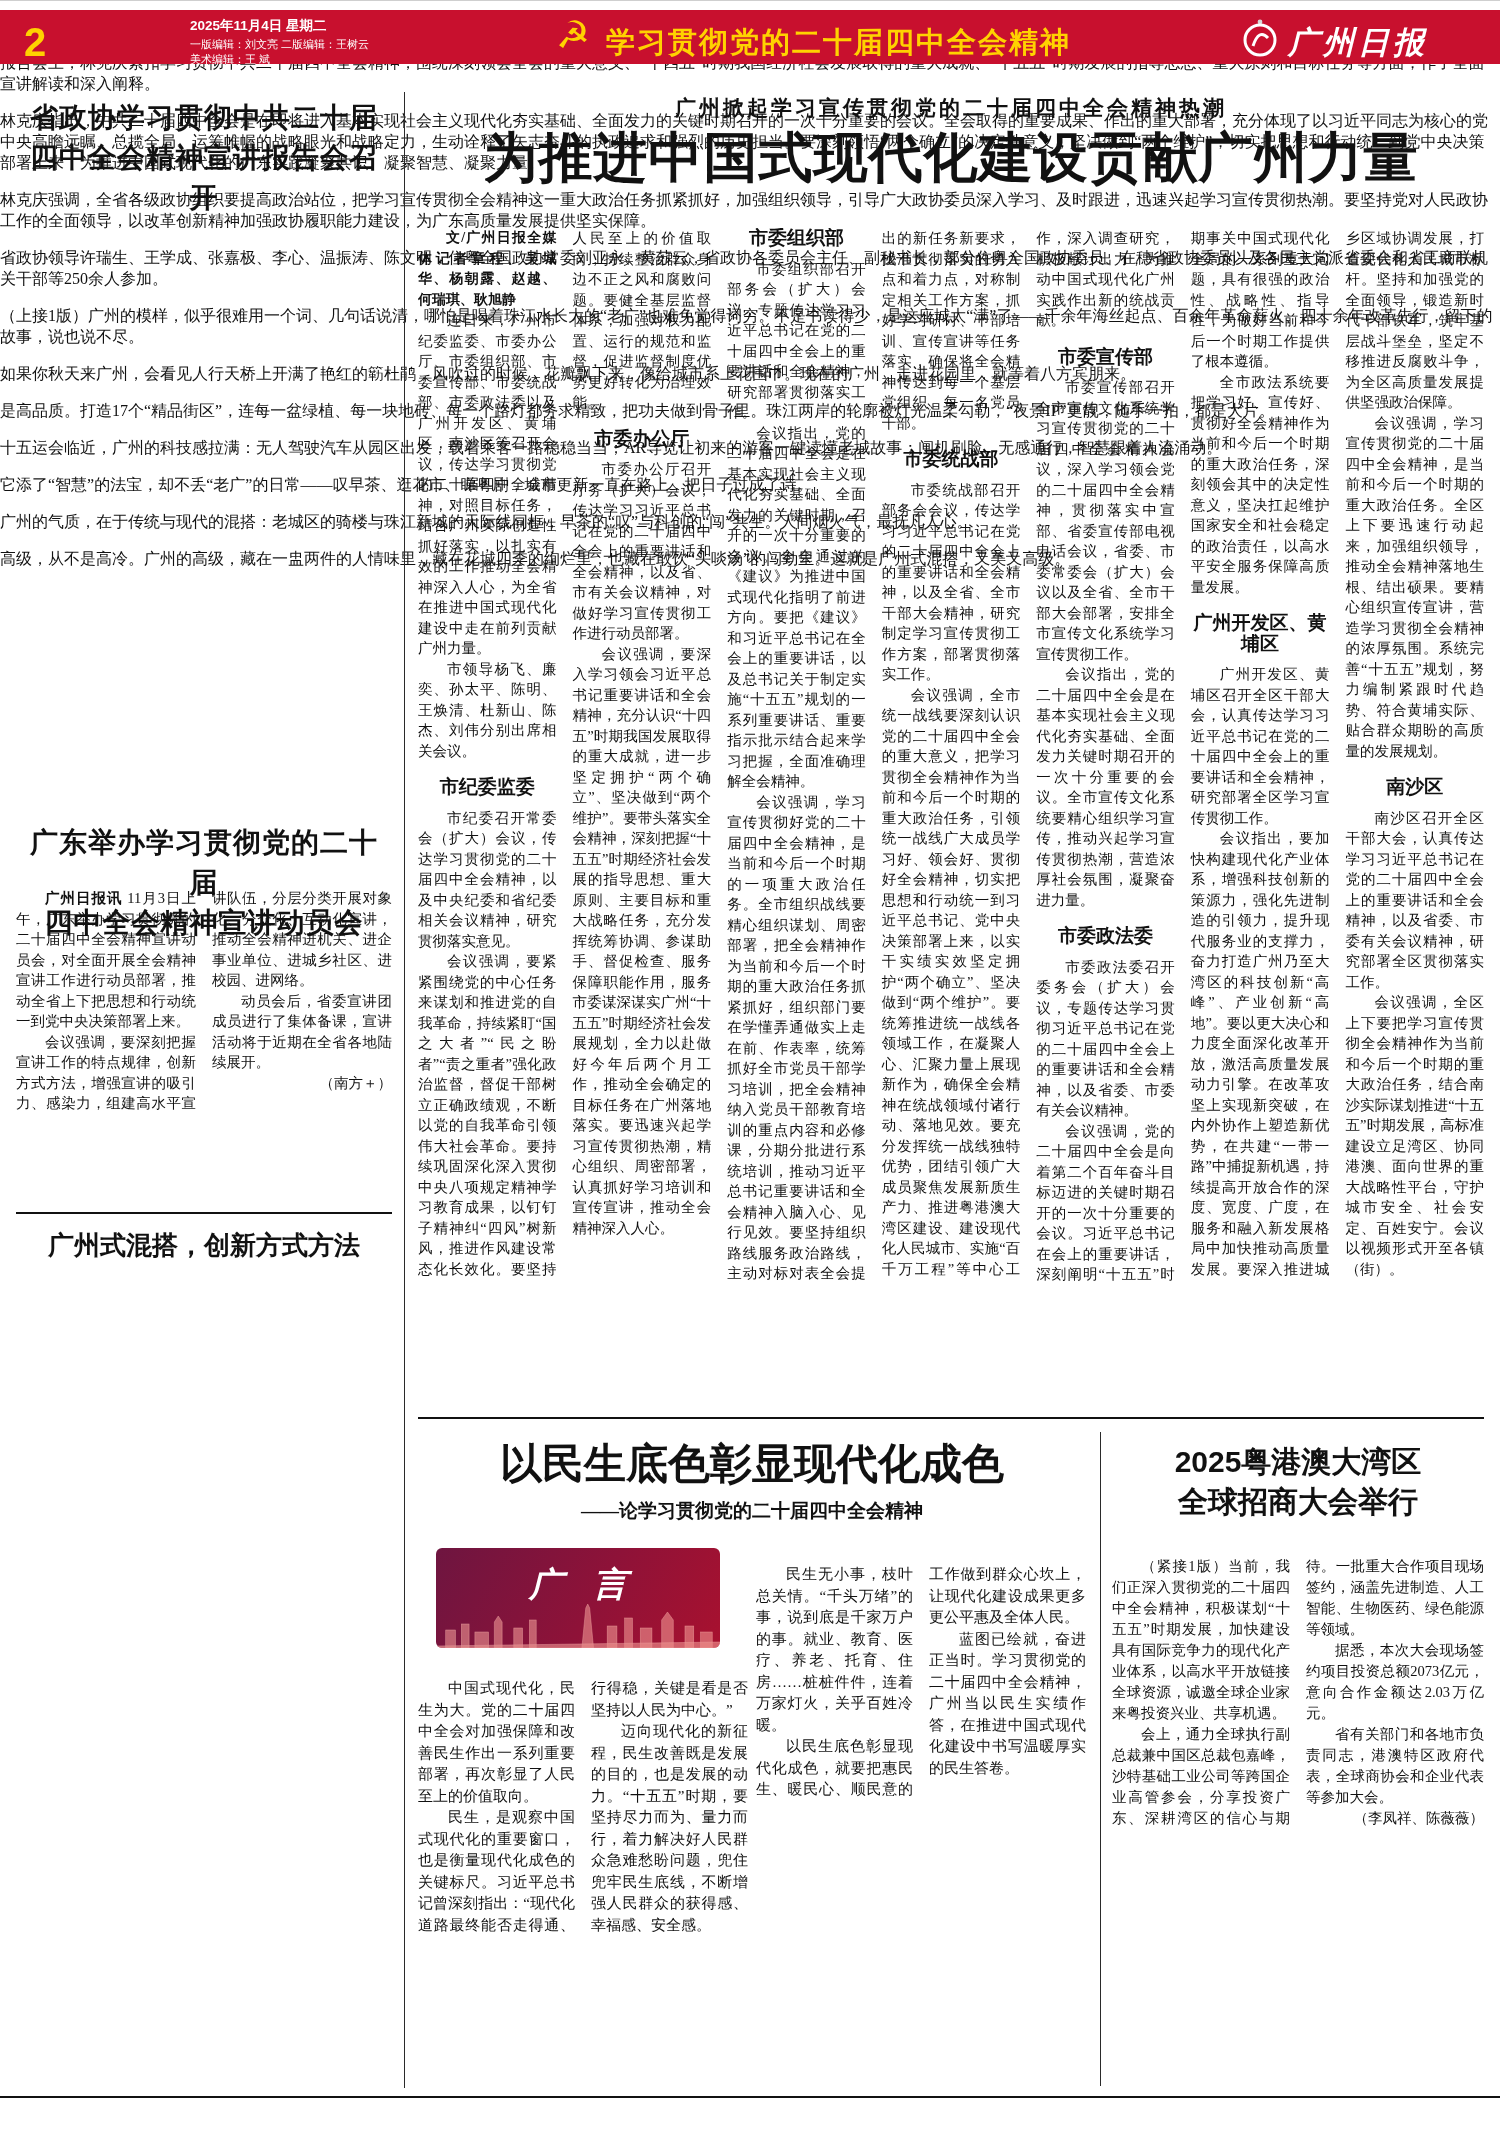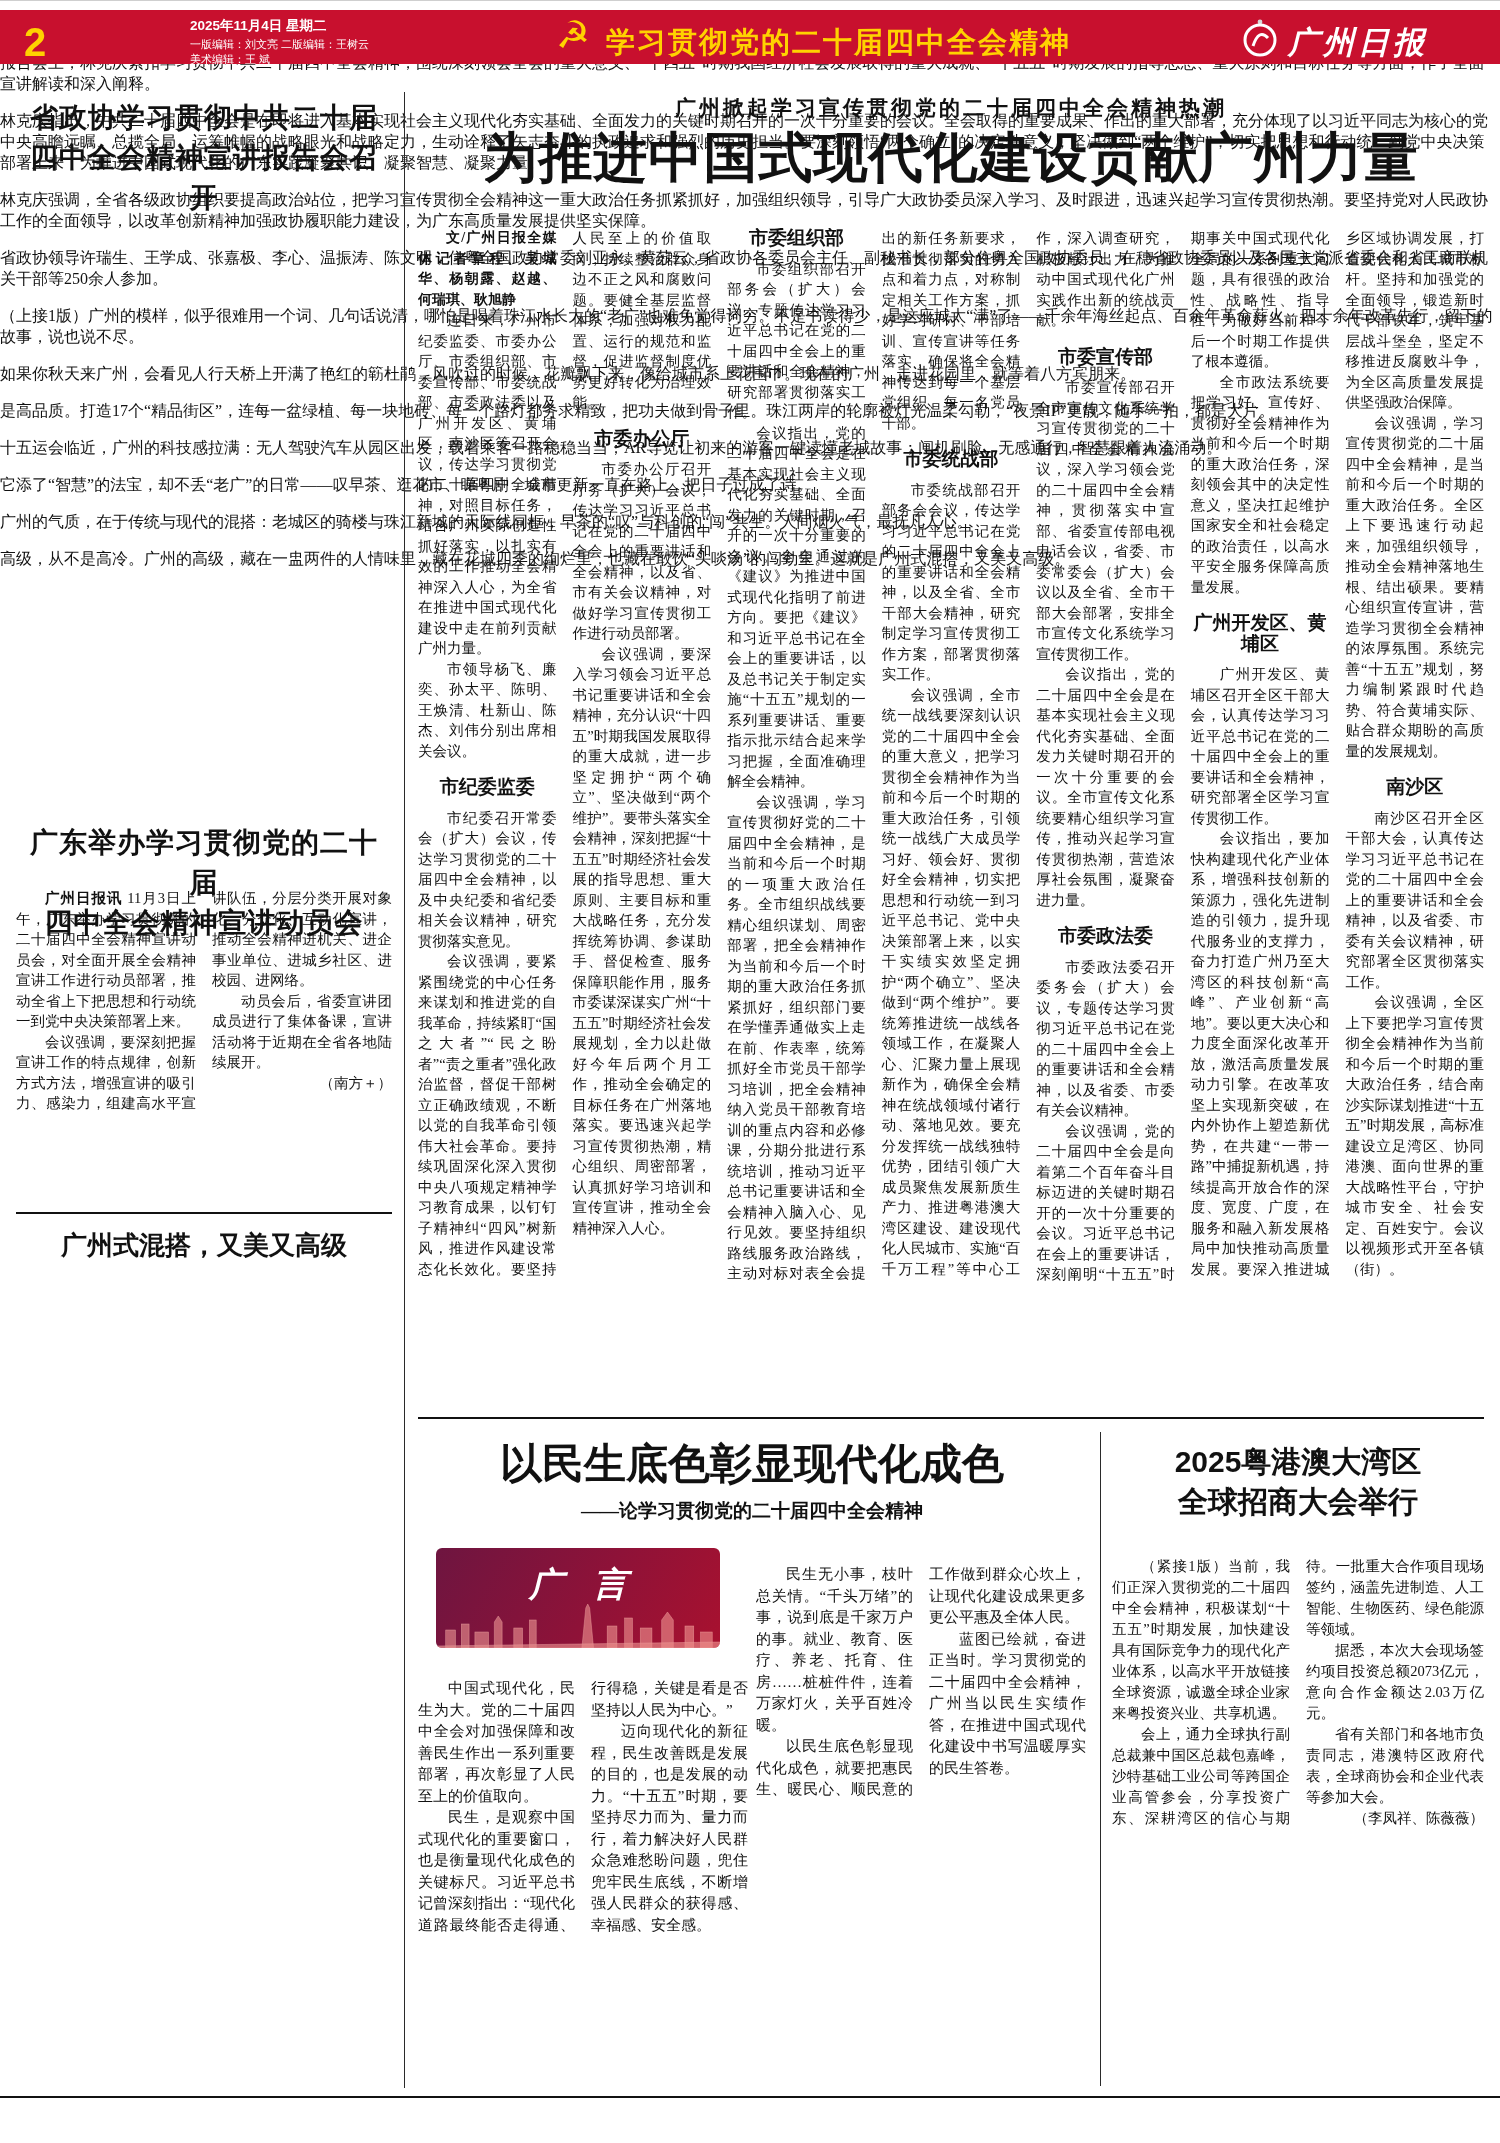--- a/index.html
+++ b/index.html
@@ -124,21 +124,21 @@
 
   <div class="a2-title">
     <div>广东举办学习贯彻党的二十届</div>
     <div>四中全会精神宣讲动员会</div>
   </div>
   <div class="a2-body cols">
     <p><b>广州日报讯</b> 11月3日上午，广东举办学习贯彻党的二十届四中全会精神宣讲动员会，对全面开展全会精神宣讲工作进行动员部署，推动全省上下把思想和行动统一到党中央决策部署上来。</p><p>会议强调，要深刻把握宣讲工作的特点规律，创新方式方法，增强宣讲的吸引力、感染力，组建高水平宣讲队伍，分层分类开展对象化、分众化、互动化宣讲，推动全会精神进机关、进企事业单位、进城乡社区、进校园、进网络。</p><p>动员会后，省委宣讲团成员进行了集体备课，宣讲活动将于近期在全省各地陆续展开。</p><span></span>
     <p class="sign">（南方＋）</p>
   </div>
 
-  <div class="feat-title">广州式混搭，又美又高级</div>
+  <div class="feat-title">广州式混搭，创新方式方法</div>
   <p>（上接1版）广州的模样，似乎很难用一个词、几句话说清，哪怕是喝着珠江水长大的“老广”也难免觉得词穷。不是书读得少，是这座城太“满”了——千余年海丝起点、百余年革命薪火、四十余年改革先行，留下的故事，说也说不尽。</p>
     <p>如果你秋天来广州，会看见人行天桥上开满了艳红的簕杜鹃，风吹过的时候，花瓣飘下来，像给城市系上花围巾。现在的广州，走进花园里，就等着八方宾朋来。</p>
     <p>是高品质。打造17个“精品街区”，连每一盆绿植、每一块地砖、每一个路灯都务求精致，把功夫做到骨子里。珠江两岸的轮廓被灯光温柔勾勒，“夜景IP”更靓，随手一拍，都是大片。</p>
     <p>十五运会临近，广州的科技感拉满：无人驾驶汽车从园区出发，载着乘客一路稳稳当当；AR导览让初来的游客一键读懂老城故事；闸机刷脸、无感通行，智慧跟着人流涌动。</p>
     <p>它添了“智慧”的法宝，却不丢“老广”的日常——叹早茶、逛花市、睇粤剧，城市更新一直在路上，把日子过成了诗。</p>
     <p>广州的气质，在于传统与现代的混搭：老城区的骑楼与珠江新城的天际线同框，早茶的“叹”与科创的“闯”共生。人间烟火气，最抚凡人心。</p>
     <p>高级，从不是高冷。广州的高级，藏在一盅两件的人情味里，藏在花城四季的绚烂里，也藏在敢饮“头啖汤”的闯劲里。这就是广州式混搭，又美又高级。</p>
     <div class="feat-body cols"></div>
 
   <div class="kicker">广州掀起学习宣传贯彻党的二十届四中全会精神热潮</div>

